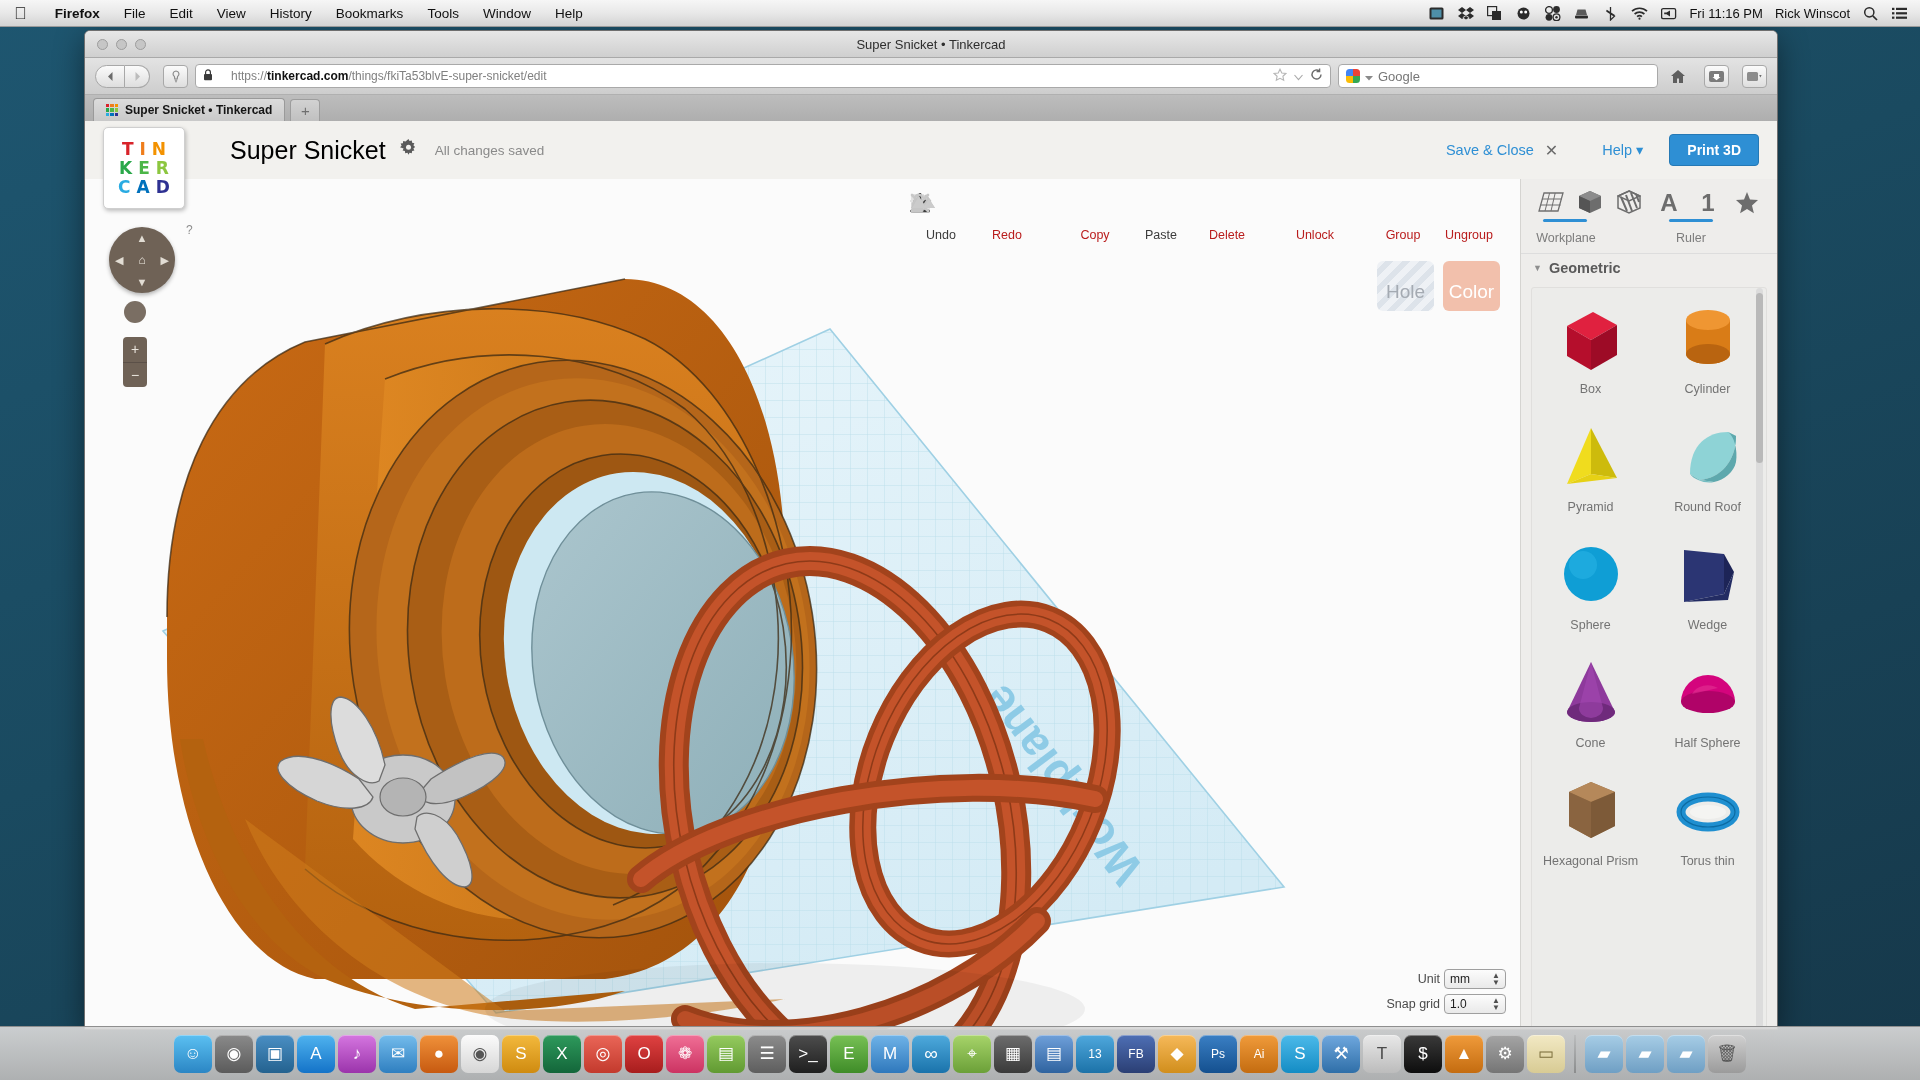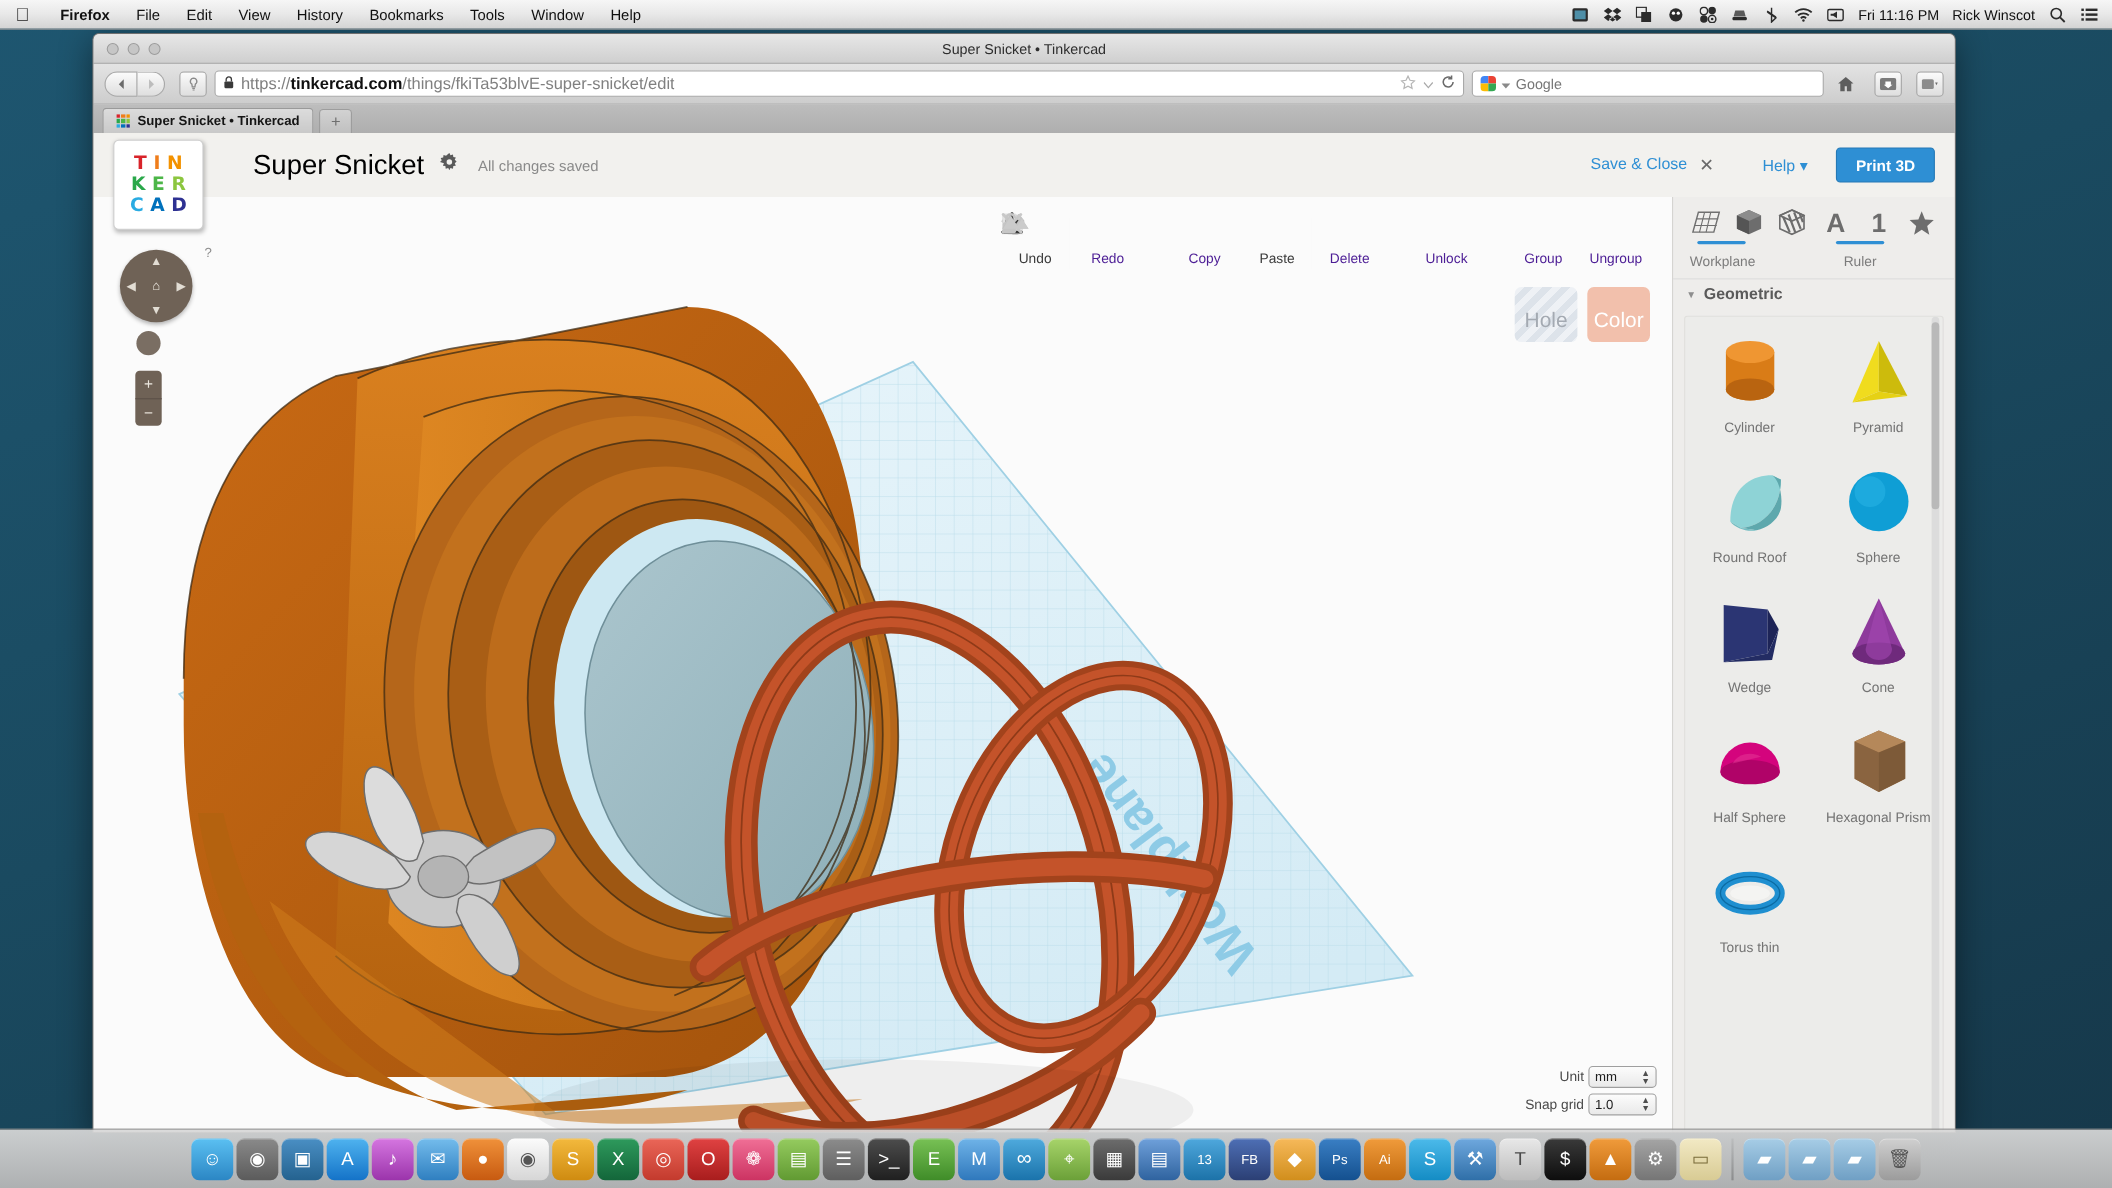--- a/index.html
+++ b/index.html
@@ -40,21 +40,21 @@
   #navbar{height:37px;background:linear-gradient(180deg,#e3e3e3,#cdcdcd);
     border-bottom:1px solid #b0b0b0;display:flex;align-items:center;
     padding:0 10px;gap:7px;}
   .navbtn{width:25px;height:23px;border:1px solid #a8a8a8;background:linear-gradient(180deg,#fbfbfb,#dedede);
     display:flex;align-items:center;justify-content:center;color:#6d6d6d;font-size:12px;}
   .navgrp{display:flex;}
   .navgrp .navbtn:first-child{border-radius:12px 0 0 12px;width:30px;color:#555;}
   .navgrp .navbtn:last-child{border-radius:0 12px 12px 0;border-left:none;width:25px;color:#b4b4b4;}
   .navbtn.solo{border-radius:4px;margin-left:6px;}
   #urlbar{flex:1;height:24px;background:#fff;border:1px solid #a9a9a9;border-radius:4px;
-    display:flex;align-items:center;padding:0 7px;gap:6px;font-size:15px;min-width:0;}
+    display:flex;align-items:center;padding:0 7px;gap:18px;font-size:12px;min-width:0;}
   #urlbar .lock{color:#3a3a3a;font-size:11px;}
   .url-txt{white-space:nowrap;overflow:hidden;color:#808080;}
   .url-txt b{color:#111;font-weight:bold;}
   .url-right{margin-left:auto;display:flex;align-items:center;gap:7px;color:#9b9b9b;font-size:13px;}
   #searchbar{width:320px;height:24px;background:#fff;border:1px solid #a9a9a9;border-radius:4px;
     display:flex;align-items:center;padding:0 7px;gap:5px;font-size:13px;color:#777;}
   .gicon{width:14px;height:14px;position:relative;flex:none;}
   .gicon i{position:absolute;width:7px;height:7px;display:block;}
   .nav-ico{width:26px;height:24px;display:flex;align-items:center;justify-content:center;color:#585858;font-size:14px;}
 
@@ -105,21 +105,21 @@
   #fitbtn{position:absolute;left:39px;top:122px;width:22px;height:22px;border-radius:50%;
     background:#6f6256;opacity:.92;}
   #zoomer{position:absolute;left:38px;top:158px;width:24px;height:50px;background:#6f6256;
     border-radius:4px;display:flex;flex-direction:column;color:#eae5dd;font-size:14px;}
   #zoomer div{flex:1;display:flex;align-items:center;justify-content:center;}
   #zoomer div:first-child{border-bottom:1px solid #5b5048;}
 
   
   #tools{position:absolute;right:20px;top:14px;display:flex;align-items:flex-start;gap:4px;}
   .tool{width:62px;height:56px;border-radius:5px;display:flex;flex-direction:column;
-    align-items:center;justify-content:center;gap:4px;font-size:12.5px;color:#4c1d95;}
+    align-items:center;justify-content:center;gap:4px;font-size:12.5px;color:#b91c1c;}
   .tool.on{color:#3b3b3b;background:#fbfbfb;}
   .tool .ti{font-size:21px;line-height:1;height:24px;display:flex;align-items:center;}
   .tool.sp{margin-left:22px;}
   #hcwrap{position:absolute;right:20px;top:82px;display:flex;gap:9px;}
   .hcbtn{width:57px;height:50px;border-radius:6px;display:flex;align-items:flex-end;
     justify-content:center;padding-bottom:8px;font-size:19px;}
   #holeb{background-image:repeating-linear-gradient(135deg,#eef1f5 0 6px,#dde3ea 6px 12px);
     color:#a4aab2;}
   #colorb{background:#f2c0ac;color:#fff;}
 
@@ -678,20 +678,30 @@
         <div id="psec">
           <span class="car">▼</span>
           <span>Geometric</span>
         </div>
 
         <div id="shapes">
           <div id="pscrolltrack"></div>
           <div id="pscroll"></div>
           <div id="shapegrid">
 
+            <div class="shape">
+              <span class="sv">
+                <svg width="76" height="72" viewBox="0 0 76 72">
+                    <path d="M14 22 40 8l24 13-26 15z" fill="#e0213f"></path>
+                    <path d="M14 22v30l24 14V36z" fill="#b50e2c"></path>
+                    <path d="M38 36l26-15v30L38 66z" fill="#9d0b26"></path>
+                  </svg>
+              </span>
+              <span class="sl">Box</span>
+            </div>
 
             <div class="shape">
               <span class="sv">
                 <svg width="76" height="72" viewBox="0 0 76 72">
                     <path d="M16 16h44v34a22 10 0 0 1-44 0z" fill="#d97c17"></path>
                     <ellipse cx="38" cy="50" rx="22" ry="10" fill="#b96410"></ellipse>
                     <ellipse cx="38" cy="16" rx="22" ry="10" fill="#ef9632"></ellipse>
                   </svg>
               </span>
               <span class="sl">Cylinder</span>

